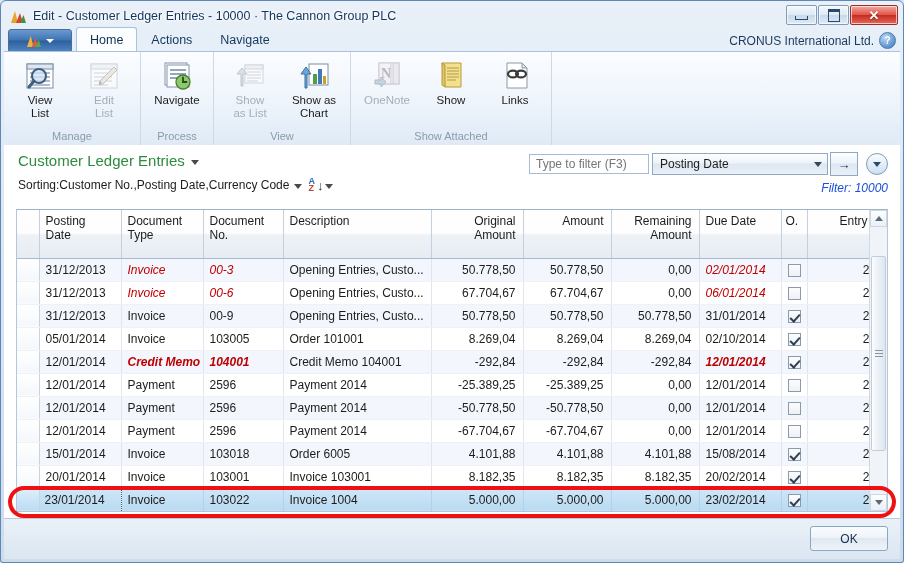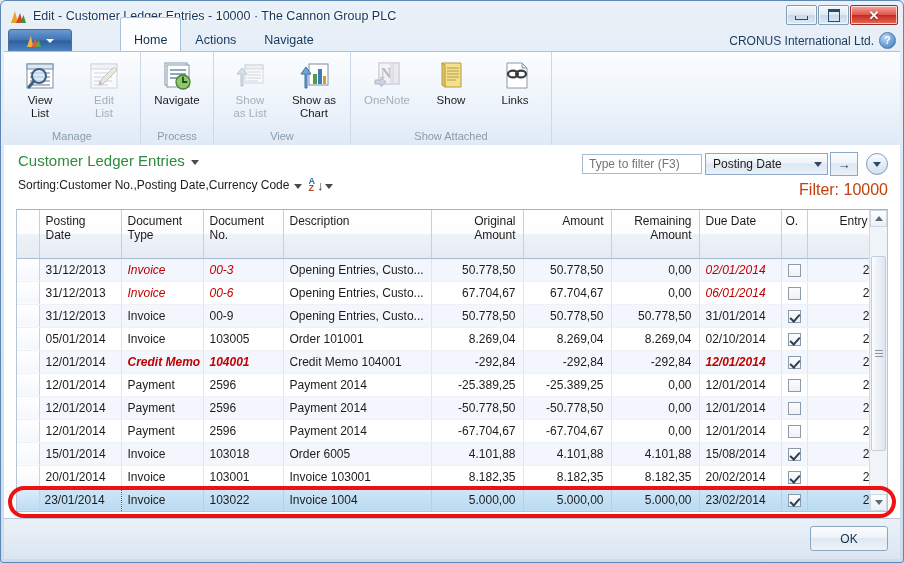--- a/index.html
+++ b/index.html
@@ -123,22 +123,21 @@
     color: #13385f;
     border-radius: 3px 3px 0 0;
     line-height: 16px;
     cursor: default;
   }
   .tab.active {
     background: #fbfdff;
     border: 1px solid #a9c2dd;
     border-bottom: none;
     color: #10304f;
-    padding: 14px 13px 4px 13px;
-    margin-left: 44px;
+    padding: 4px 13px 4px 13px;
   }
   .ribbon-right {
     position: absolute;
     right: 4px; top: 3px;
     display: flex; align-items: center; gap: 5px;
     font-size: 12px; color: #1b3a5e;
   }
   .help-btn {
     width: 15px; height: 15px; border-radius: 50%;
     background: radial-gradient(circle at 35% 30%, #bcd9f2, #5b93cd 70%, #3a6ea5);
@@ -253,21 +252,21 @@
     width: 120px; height: 20px;
     border: 1px solid #a6bcd4;
     background: #fff;
     font-size: 12px;
     color: #9aa7b4;
     padding: 0 6px;
     box-sizing: border-box;
     line-height: 18px;
   }
   .filter-select {
-    width: 123px; height: 22px;
+    width: 176px; height: 22px;
     margin-left: 3px;
     border: 1px solid #8fa9c4;
     background: linear-gradient(to bottom, #fdfefe 0%, #eef3f9 45%, #dde7f2 50%, #e9f0f8 100%);
     display: flex; align-items: center; justify-content: space-between;
     padding: 0 5px 0 7px;
     box-sizing: border-box;
     font-size: 12px;
     color: #1c1c1c;
   }
   .filter-select .caret-dn {
@@ -293,21 +292,21 @@
   }
   .filter-expand .caret-dn {
     width: 0; height: 0;
     border-left: 4px solid transparent;
     border-right: 4px solid transparent;
     border-top: 5px solid #2c4a69;
   }
   .filter-label {
     position: absolute;
     right: 12px; top: 36px;
-    font-size: 16px; color: #c2410c;
+    font-size: 12px; color: #1d4ed8; font-style: italic;
   }
 
   
   .grid-wrap {
     position: absolute;
     left: 12px; right: 12px; top: 64px; bottom: 6px;
     border: 1px solid #b5c6d8;
     border-top: 1px solid #9fb4c9;
     background: #fff;
     box-sizing: border-box;

